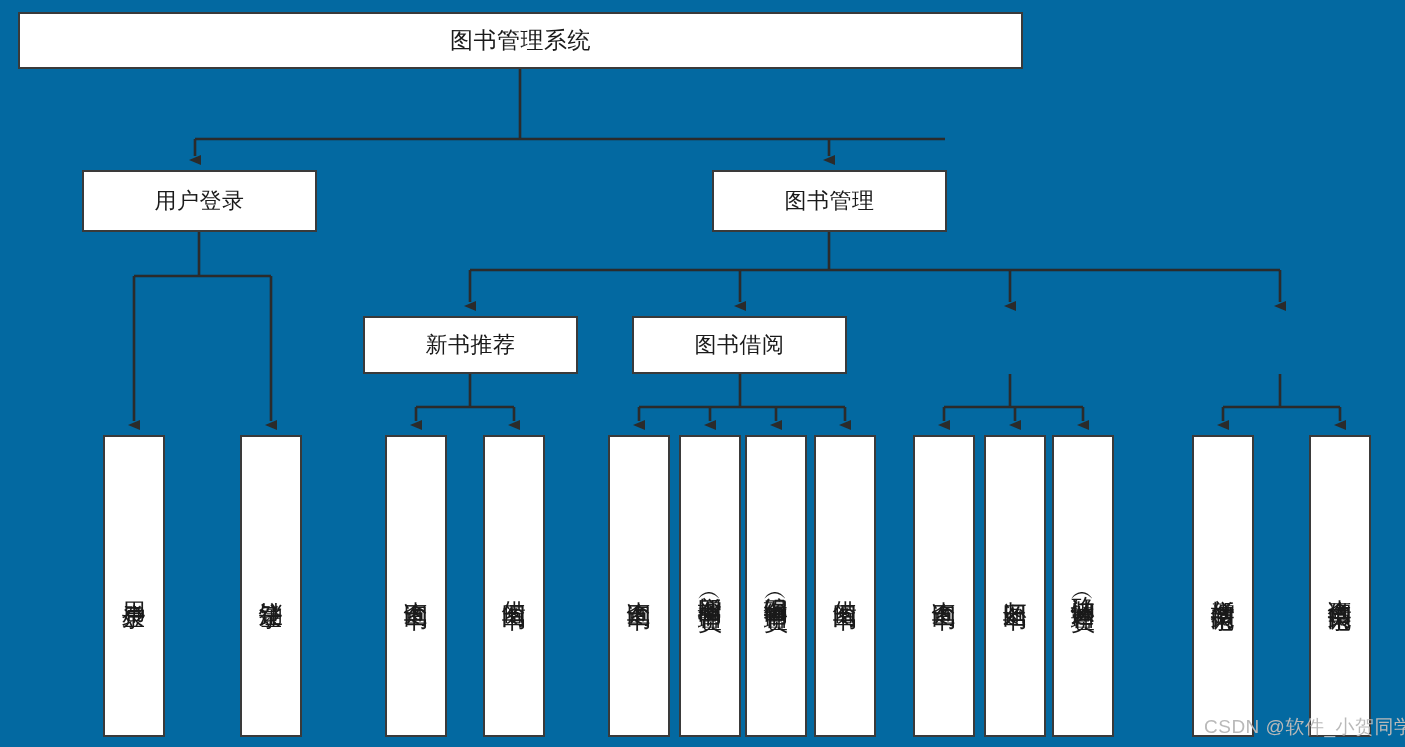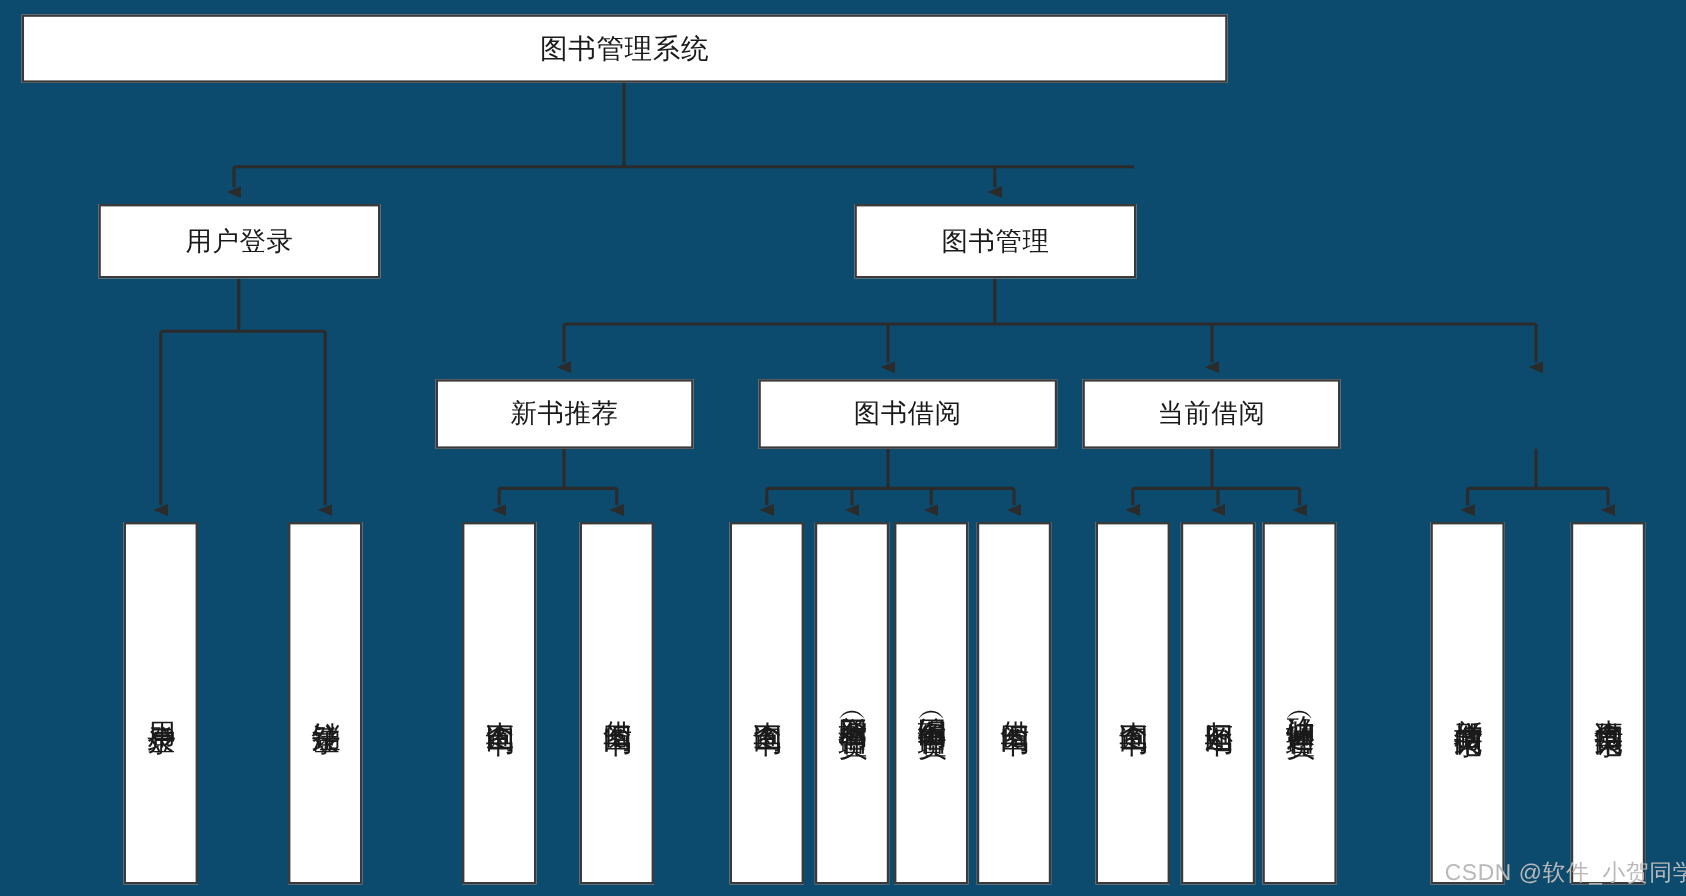--- a/index.html
+++ b/index.html
@@ -7,21 +7,21 @@
     padding: 0;
     background: #ffffff;
   }
   body {
     font-family: "Liberation Sans", "DejaVu Sans", sans-serif;
   }
   #canvas {
     position: relative;
     width: 1405px;
     height: 747px;
-    background: #0c4a6e;
+    background: #0369a1;
     overflow: hidden;
   }
   svg#edges {
     position: absolute;
     left: 0;
     top: 0;
     width: 1405px;
     height: 747px;
     pointer-events: none;
   }
@@ -131,25 +131,22 @@
   <div class="node horizontal" style="left: 82px; top: 170px; width: 235px; height: 62px;">
     <span class="label">用户登录</span>
   </div>
   <div class="node horizontal" style="left: 363px; top: 316px; width: 215px; height: 58px;">
     <span class="label">新书推荐</span>
   </div>
 
   <div class="node horizontal" style="left: 712px; top: 170px; width: 235px; height: 62px;">
     <span class="label">图书管理</span>
   </div>
-  <div class="node horizontal" style="left: 632px; top: 316px; width: 249px; height: 58px;">
+  <div class="node horizontal" style="left: 632px; top: 316px; width: 215px; height: 58px;">
     <span class="label">图书借阅</span>
-  </div>
-  <div class="node horizontal" style="left: 902px; top: 316px; width: 215px; height: 58px;">
-    <span class="label">当前借阅</span>
   </div>
 
   <div class="node vertical" style="left: 103px; top: 435px; width: 62px; height: 302px;">
     <span class="label">用户登录</span>
   </div>
   <div class="node vertical" style="left: 240px; top: 435px; width: 62px; height: 302px;">
     <span class="label">注销登录</span>
   </div>
   <div class="node vertical" style="left: 385px; top: 435px; width: 62px; height: 302px;">
     <span class="label">查询图书</span>

